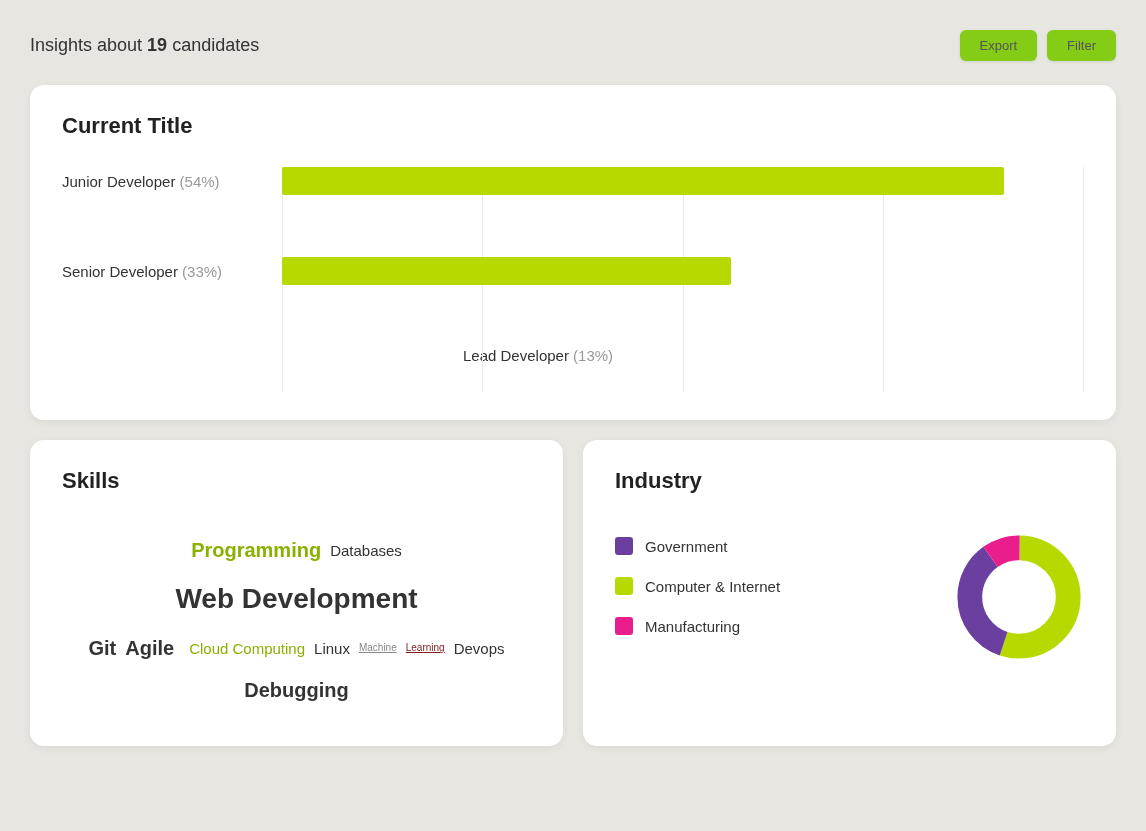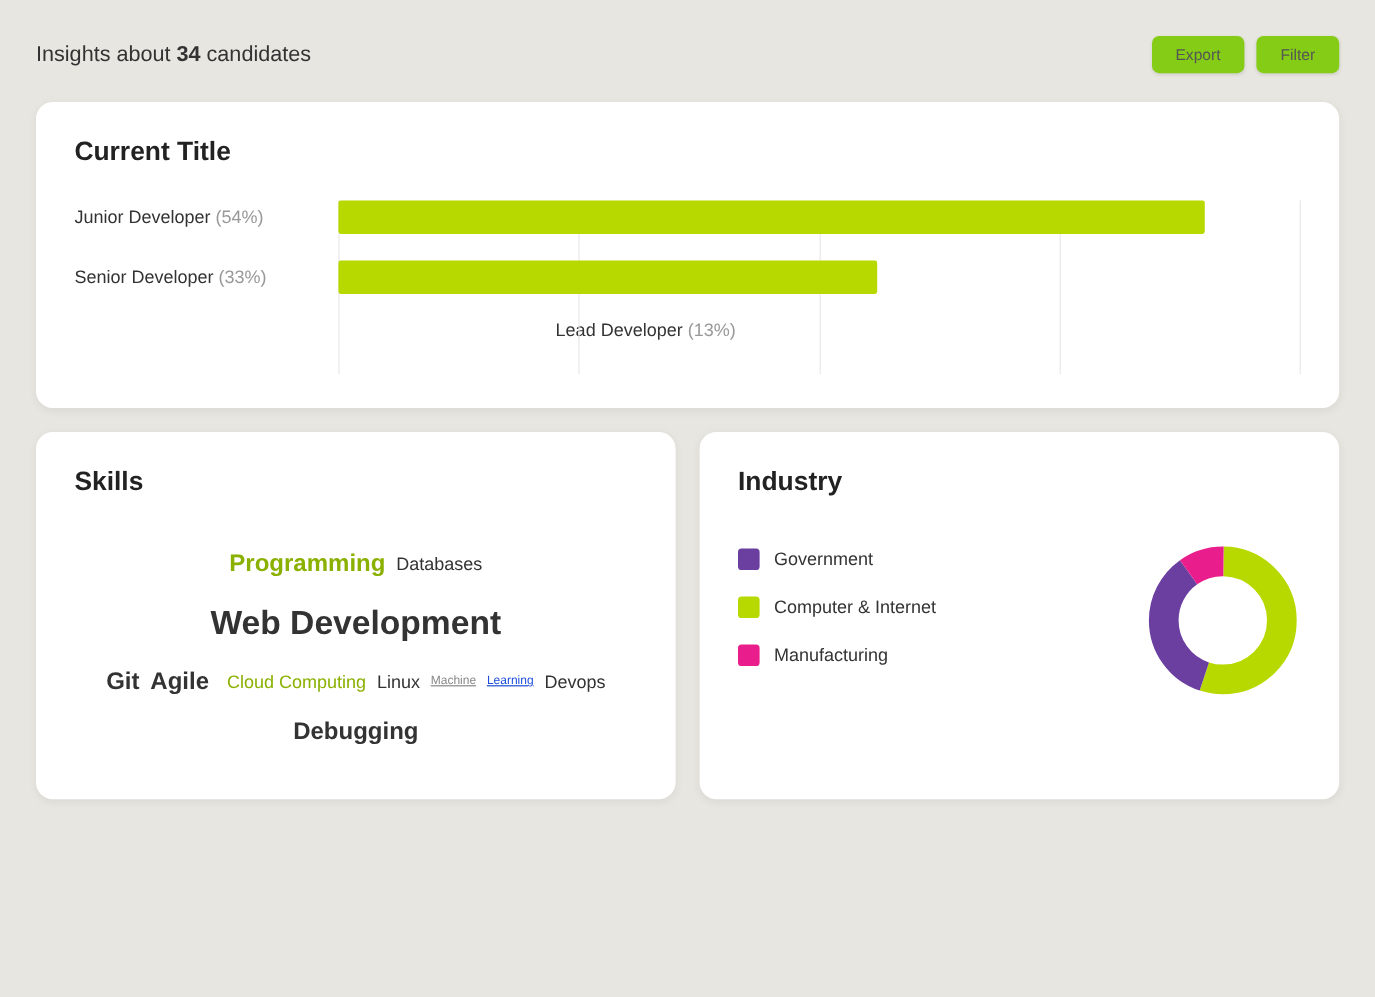--- a/index.html
+++ b/index.html
@@ -131,33 +131,33 @@
       height: 130px;
       flex-shrink: 0;
     }
     svg.donut { width: 130px; height: 130px; }
   </style>
 </head>
 <body>
 
 <div class="header">
   <div class="header-title">
-    Insights about <strong>34</strong><span> candidates</span>
+    Insights about <strong>19</strong><span> candidates</span>
   </div>
   <div class="header-buttons">
     <button class="header-btn">Export</button>
     <button class="header-btn">Filter</button>
   </div>
 </div>
 
 <div class="card top-section">
   <div class="card-title">Current Title</div>
   <div class="bar-chart">
 
-    <div style="display:flex; flex-direction:column; position:relative;">
+    <div style="display:flex; flex-direction:column; position:relative;gap:40px;">
 
       <div style="position:absolute; left:220px; right:0; top:0; bottom:0; display:flex; justify-content:space-between; pointer-events:none; z-index:0;">
         <div style="width:1px; background:#e8e8e8; height:100%;"></div>
         <div style="width:1px; background:#e8e8e8; height:100%;"></div>
         <div style="width:1px; background:#e8e8e8; height:100%;"></div>
         <div style="width:1px; background:#e8e8e8; height:100%;"></div>
         <div style="width:1px; background:#e8e8e8; height:100%;"></div>
       </div>
 
       <div class="full-bar-row">
@@ -191,21 +191,21 @@
     <div class="card-title">Skills</div>
     <div class="word-cloud">
       <span class="word medium green">Programming</span>
       <span class="word small">Databases</span>
       <span class="word large" style="width:100%; text-align:center;">Web Development</span>
       <span class="word medium">Git</span>
       <span class="word medium" style="margin-right: 6px;">Agile</span>
       <span class="word small" style="color:#8ab000;">Cloud Computing</span>
       <span class="word small">Linux</span>
       <span class="word xsmall">Machine</span>
-      <span class="word xsmall" style="color:#1d4ed8;">Learning</span>
+      <span class="word xsmall" style="color:#7f1d1d;">Learning</span>
       <span class="word small">Devops</span>
       <span class="word medium">Debugging</span>
     </div>
   </div>
 
   <div class="card industry-card">
     <div class="card-title">Industry</div>
     <div class="industry-content">
       <div class="legend">
         <div class="legend-item">

